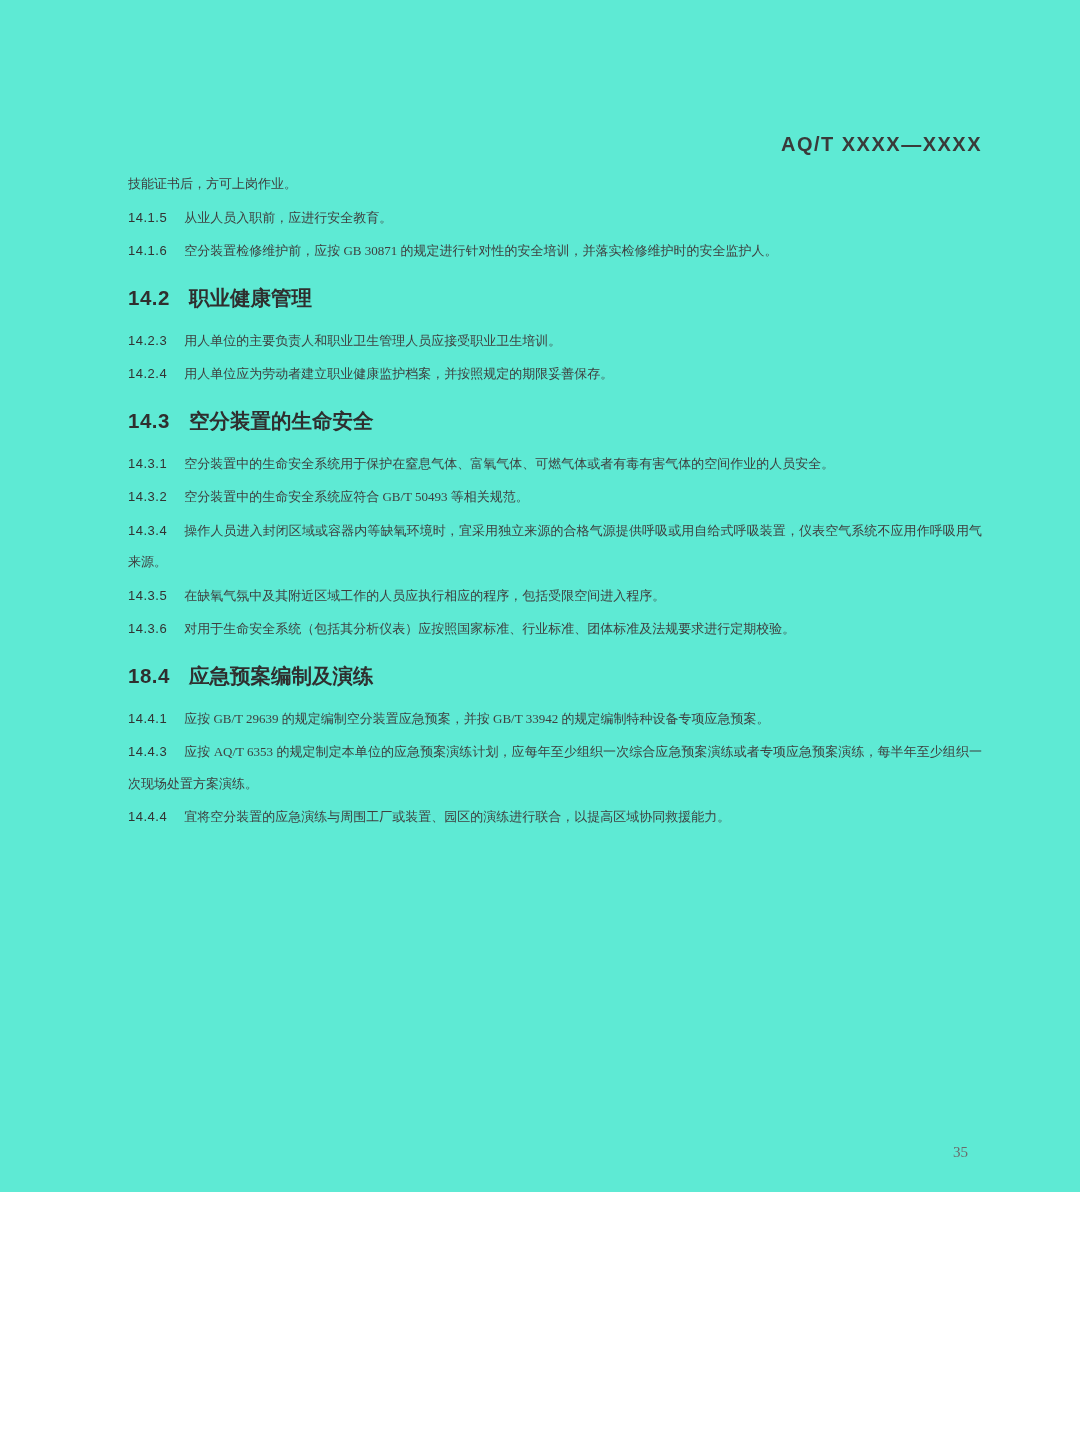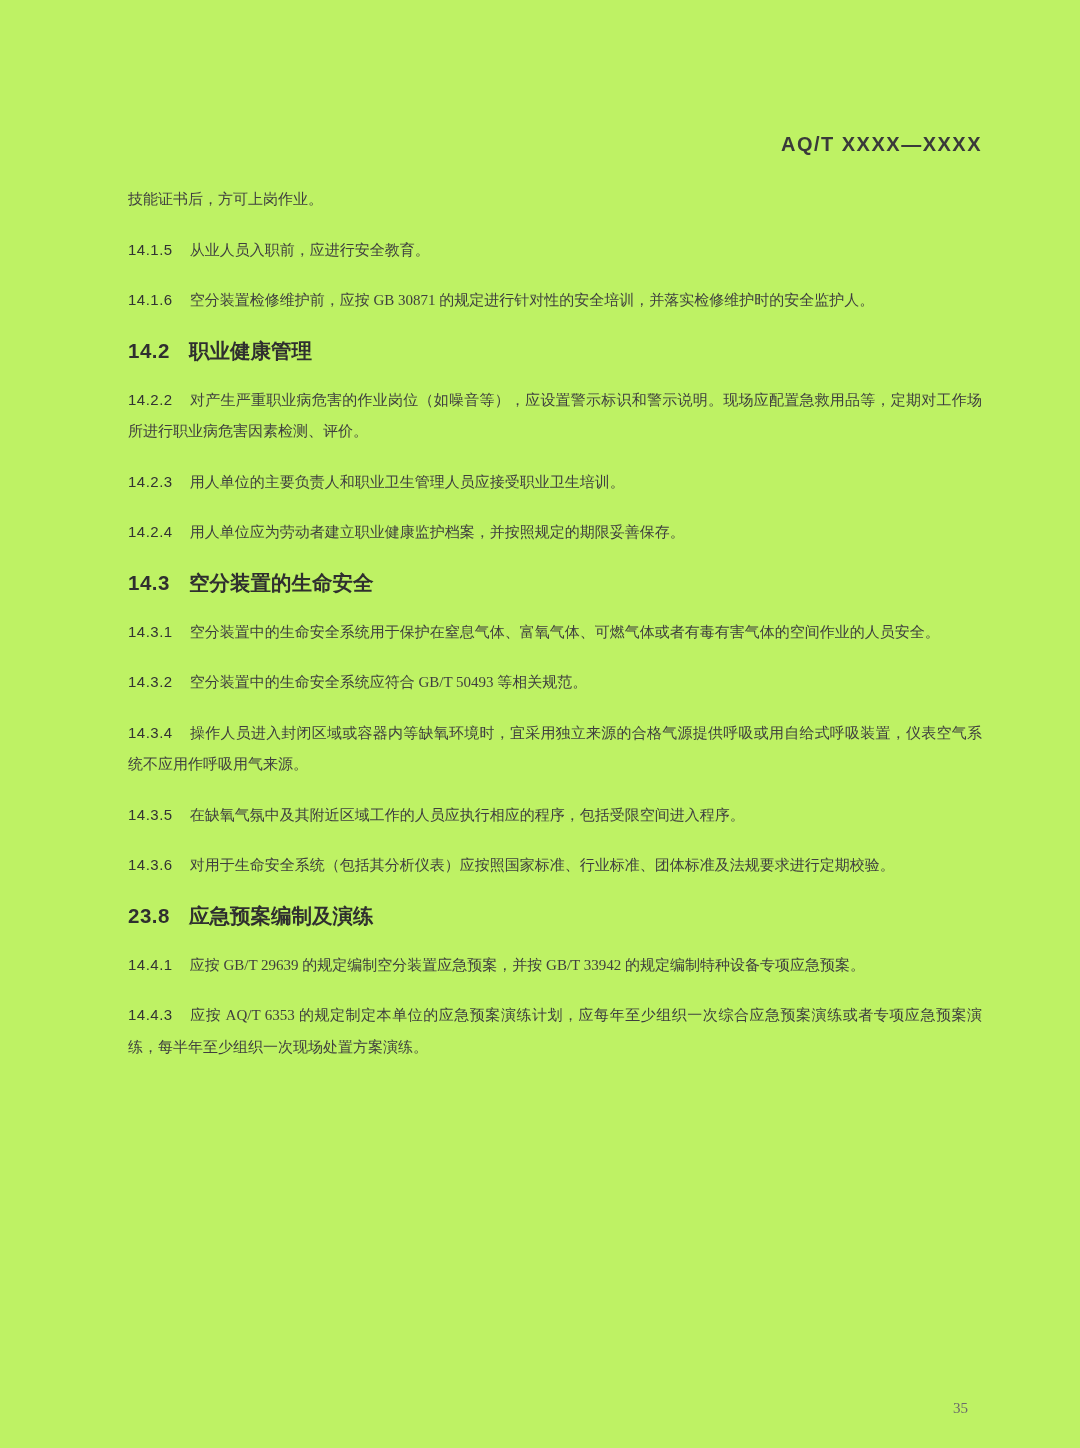--- a/index.html
+++ b/index.html
@@ -3,22 +3,22 @@
 <meta charset="utf-8">
 <style>
   html, body {
     margin: 0;
     padding: 0;
     background: #ffffff;
   }
   .page {
     position: relative;
     width: 1080px;
-    height: 1448px;
-    background: #bef264;
+    height: 1192px;
+    background: #5eead4;
     font-family: "Liberation Serif", serif;
     color: #3f3f3f;
     overflow: hidden;
     box-sizing: border-box;
   }
   .doc-header {
     position: absolute;
     top: 133px;
     left: 128px;
     right: 98px;
@@ -29,24 +29,24 @@
     letter-spacing: 1.5px;
     color: #3a3a3a;
   }
   .content {
     position: absolute;
     top: 166px;
     left: 128px;
     right: 98px;
   }
   p.clause {
-    font-size: 15px;
+    font-size: 13px;
     line-height: 31.5px;
     text-align: justify;
-    margin: 18px 0;
+    margin: 2px 0;
   }
   .clause-num {
     font-family: "Liberation Sans", sans-serif;
     font-weight: normal;
     letter-spacing: 0.5px;
     color: #333333;
     margin-right: 17px;
     white-space: nowrap;
   }
   h2.section {
@@ -81,44 +81,44 @@
 
     <p class="clause"><span>技能证书后，方可上岗作业。</span></p>
 
     <p class="clause"><span class="clause-num">14.1.5</span><span>从业人员入职前，应进行安全教育。</span></p>
 
     <p class="clause"><span class="clause-num">14.1.6</span><span>空分装置检修维护前，应按 GB 30871 的规定进行针对性的安全培训，并落实检修维护时的安全监护人。</span></p>
 
     <h2 class="section"><span class="sec-num">14.2</span><span>职业健康管理</span></h2>
 
 
-    <p class="clause"><span class="clause-num">14.2.2</span><span>对产生严重职业病危害的作业岗位（如噪音等），应设置警示标识和警示说明。现场应配置急救用品等，定期对工作场所进行职业病危害因素检测、评价。</span></p>
 
     <p class="clause"><span class="clause-num">14.2.3</span><span>用人单位的主要负责人和职业卫生管理人员应接受职业卫生培训。</span></p>
 
     <p class="clause"><span class="clause-num">14.2.4</span><span>用人单位应为劳动者建立职业健康监护档案，并按照规定的期限妥善保存。</span></p>
 
     <h2 class="section"><span class="sec-num">14.3</span><span>空分装置的生命安全</span></h2>
 
     <p class="clause"><span class="clause-num">14.3.1</span><span>空分装置中的生命安全系统用于保护在窒息气体、富氧气体、可燃气体或者有毒有害气体的空间作业的人员安全。</span></p>
 
     <p class="clause"><span class="clause-num">14.3.2</span><span>空分装置中的生命安全系统应符合 GB/T 50493 等相关规范。</span></p>
 
 
     <p class="clause"><span class="clause-num">14.3.4</span><span>操作人员进入封闭区域或容器内等缺氧环境时，宜采用独立来源的合格气源提供呼吸或用自给式呼吸装置，仪表空气系统不应用作呼吸用气来源。</span></p>
 
     <p class="clause"><span class="clause-num">14.3.5</span><span>在缺氧气氛中及其附近区域工作的人员应执行相应的程序，包括受限空间进入程序。</span></p>
 
     <p class="clause"><span class="clause-num">14.3.6</span><span>对用于生命安全系统（包括其分析仪表）应按照国家标准、行业标准、团体标准及法规要求进行定期校验。</span></p>
 
-    <h2 class="section"><span class="sec-num">23.8</span><span>应急预案编制及演练</span></h2>
+    <h2 class="section"><span class="sec-num">18.4</span><span>应急预案编制及演练</span></h2>
 
     <p class="clause"><span class="clause-num">14.4.1</span><span>应按 GB/T 29639 的规定编制空分装置应急预案，并按 GB/T 33942 的规定编制特种设备专项应急预案。</span></p>
 
 
     <p class="clause"><span class="clause-num">14.4.3</span><span>应按 AQ/T 6353 的规定制定本单位的应急预案演练计划，应每年至少组织一次综合应急预案演练或者专项应急预案演练，每半年至少组织一次现场处置方案演练。</span></p>
 
+    <p class="clause"><span class="clause-num">14.4.4</span><span>宜将空分装置的应急演练与周围工厂或装置、园区的演练进行联合，以提高区域协同救援能力。</span></p>
 
   </div>
 
   <div class="page-number">35</div>
 
 </div>
 
 </body></html>

